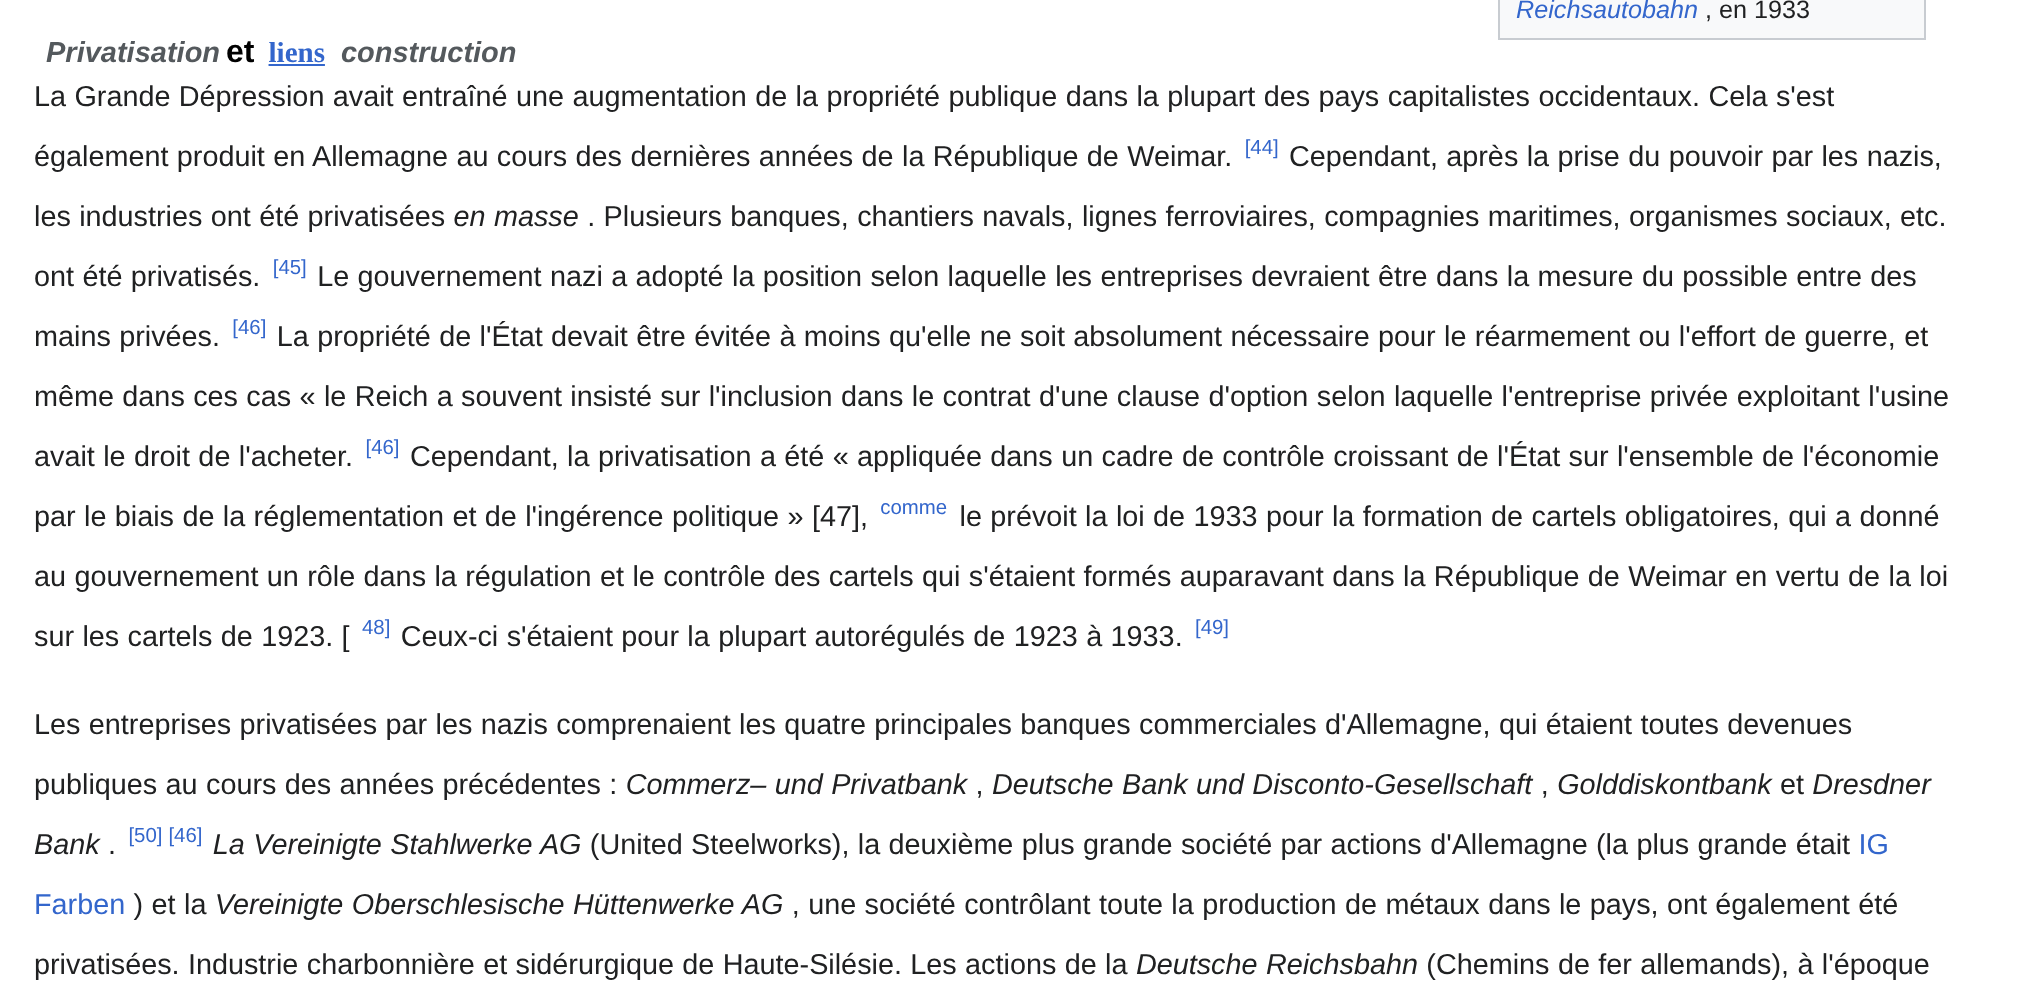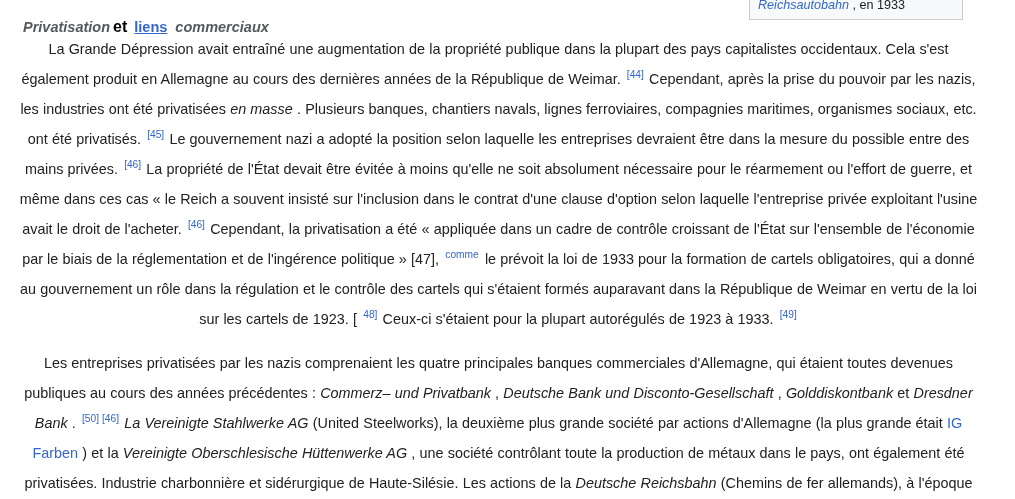--- a/index.html
+++ b/index.html
@@ -53,35 +53,36 @@
   .section-heading .hd-plain { color: #54595d; font-style: italic; }
   .section-heading .hd-strong {
     color: #000000;
     font-weight: bold;
     font-size: 16px;
     padding: 0 5px 0 3px;
   }
   .section-heading .hd-link {
     color: #3366cc;
     padding: 0 8px 0 2px;
+    font-family: Liberation Serif, serif;
   }
 
   
   .body-col {
     position: absolute;
     top: 34px;
     left: 17px;
     width: 963px;
   }
   p.para {
     margin: 0 0 14px 0;
     font-size: 14.4px;
     line-height: 30px;
     color: #202122;
-    text-align: center;
+    text-align: left;
     word-spacing: 0.2px;
   }
   p.para:last-child { margin-bottom: 0; }
 
   i, .it { font-style: italic; }
 
   a.wlink {
     color: #3366cc;
     text-decoration: none;
   }
@@ -103,20 +104,20 @@
 </style>
 </head>
 <body>
 
 <div class="page">
 
   <div class="figure-caption">
     <a href="#" class="wlink it">Reichsautobahn</a><span> , en 1933</span>
   </div>
 
-  <h2 class="section-heading"><span class="hd-plain">Privatisation</span><span class="hd-strong">et</span><a href="#" class="hd-link">liens</a><span class="hd-plain">commerciaux</span></h2>
+  <h2 class="section-heading"><span class="hd-plain">Privatisation</span><span class="hd-strong">et</span><a href="#" class="hd-link">liens</a><span class="hd-plain">construction</span></h2>
 
   <div class="body-col">
     <p class="para" id="para-1"><span>La Grande Dépression avait entraîné une augmentation de la propriété publique dans la plupart des pays capitalistes occidentaux. Cela s'est également produit en Allemagne au cours des dernières années de la République de Weimar. </span><sup class="ref">[44]</sup><span> Cependant, après la prise du pouvoir par les nazis, les industries ont été privatisées </span><i class="it">en masse</i><span> . Plusieurs banques, chantiers navals, lignes ferroviaires, compagnies maritimes, organismes sociaux, etc. ont été privatisés. </span><sup class="ref">[45]</sup><span> Le gouvernement nazi a adopté la position selon laquelle les entreprises devraient être dans la mesure du possible entre des mains privées. </span><sup class="ref">[46]</sup><span> La propriété de l'État devait être évitée à moins qu'elle ne soit absolument nécessaire pour le réarmement ou l'effort de guerre, et même dans ces cas « le Reich a souvent insisté sur l'inclusion dans le contrat d'une clause d'option selon laquelle l'entreprise privée exploitant l'usine avait le droit de l'acheter. </span><sup class="ref">[46]</sup><span> Cependant, la privatisation a été « appliquée dans un cadre de contrôle croissant de l'État sur l'ensemble de l'économie par le biais de la réglementation et de l'ingérence politique » [47], </span><sup class="inline-note">comme</sup><span> le prévoit la loi de 1933 pour la formation de cartels obligatoires, qui a donné au gouvernement un rôle dans la régulation et le contrôle des cartels qui s'étaient formés auparavant dans la République de Weimar en vertu de la loi sur les cartels de 1923. [ </span><sup class="ref">48]</sup><span> Ceux-ci s'étaient pour la plupart autorégulés de 1923 à 1933. </span><sup class="ref">[49]</sup></p>
     <p class="para" id="para-2"><span>Les entreprises privatisées par les nazis comprenaient les quatre principales banques commerciales d'Allemagne, qui étaient toutes devenues publiques au cours des années précédentes : </span><i class="it">Commerz– und Privatbank</i><span> , </span><i class="it">Deutsche Bank und Disconto-Gesellschaft</i><span> , </span><i class="it">Golddiskontbank</i><span> et </span><i class="it">Dresdner Bank</i><span> . </span><sup class="ref">[50]</sup><sup class="ref">[46]</sup><span> </span><i class="it">La Vereinigte Stahlwerke AG</i><span> (United Steelworks), la deuxième plus grande société par actions d'Allemagne (la plus grande était </span><a href="#" class="wlink">IG Farben</a><span> ) et la </span><i class="it">Vereinigte Oberschlesische Hüttenwerke AG</i><span> , une société contrôlant toute la production de métaux dans le pays, ont également été privatisées. Industrie charbonnière et sidérurgique de Haute-Silésie. Les actions de la </span><i class="it">Deutsche Reichsbahn</i><span> (Chemins de fer allemands), à l'époque la plus grande entreprise publique au monde, devaient être vendues au cours de l'exercice 1934-1935. Le gouvernement a également vendu un certain nombre d'entreprises de construction navale et amélioré les services publics privés au détriment des sociétés de services publics appartenant aux municipalités. </span></p>
   </div>
 
 </div>
 
 </body></html>

